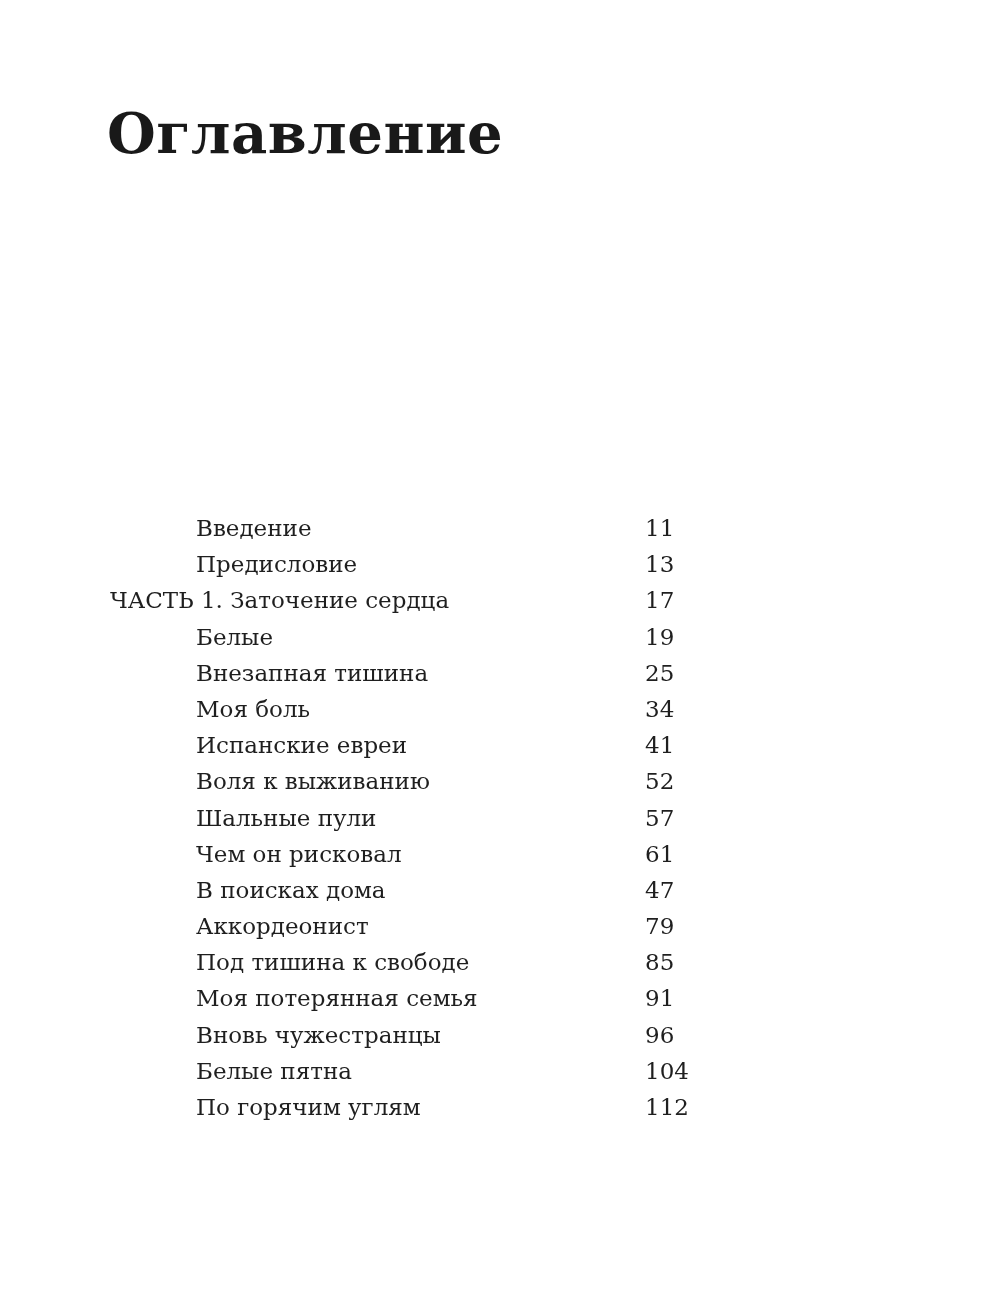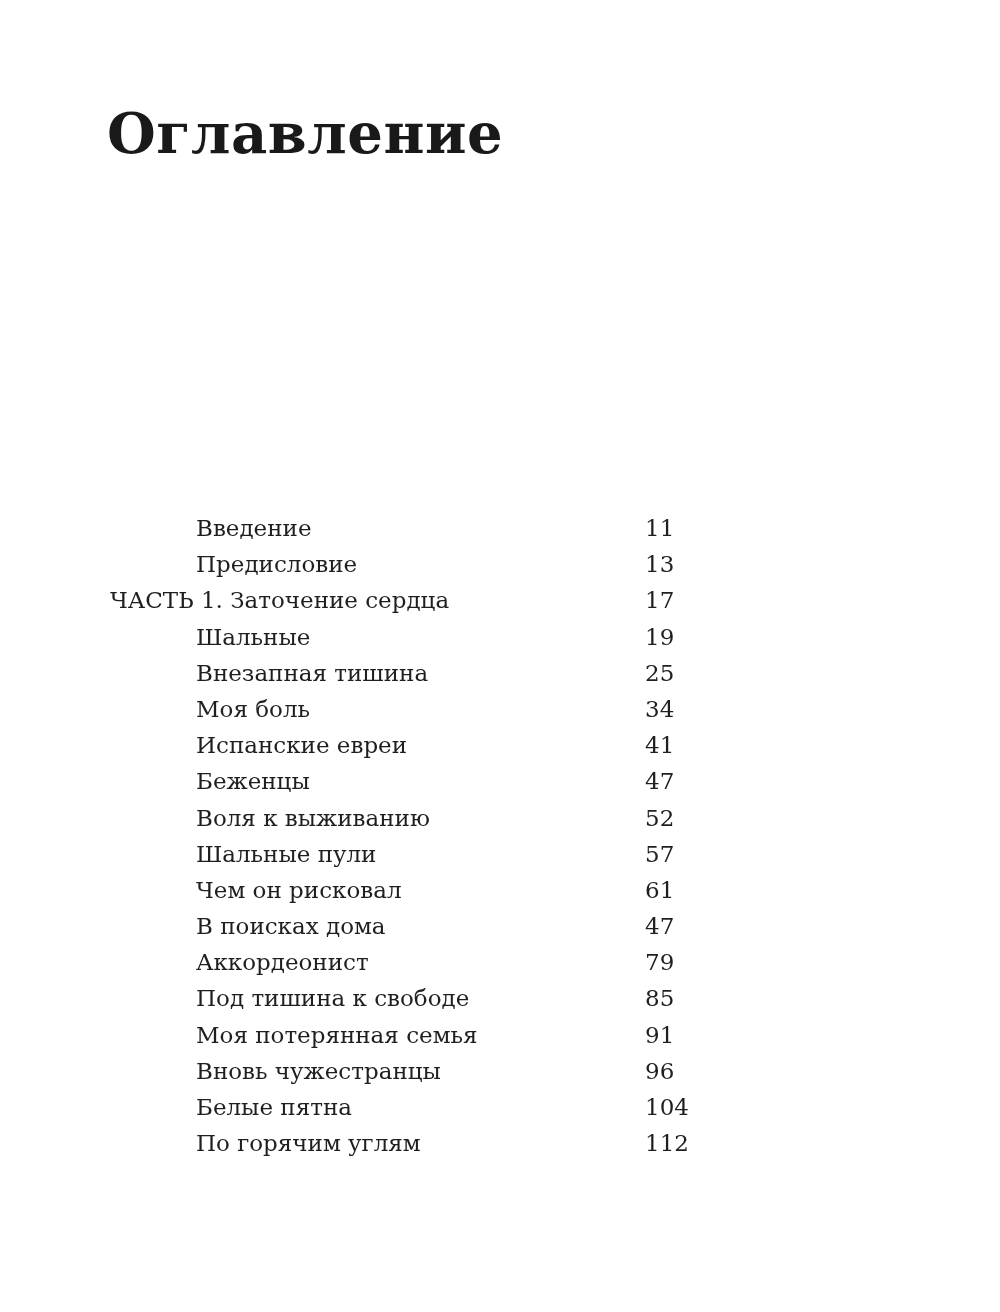--- a/index.html
+++ b/index.html
@@ -73,38 +73,34 @@
       </div>
       <div class="toc-row">
         <span class="label">Предисловие</span>
         <span class="pagenum">13</span>
       </div>
       <div class="toc-row part">
         <span class="label">ЧАСТЬ 1. Заточение сердца</span>
         <span class="pagenum">17</span>
       </div>
       <div class="toc-row">
-        <span class="label">Шальные</span>
+        <span class="label">Белые</span>
         <span class="pagenum">19</span>
       </div>
       <div class="toc-row">
         <span class="label">Внезапная тишина</span>
         <span class="pagenum">25</span>
       </div>
       <div class="toc-row">
         <span class="label">Моя боль</span>
         <span class="pagenum">34</span>
       </div>
       <div class="toc-row">
         <span class="label">Испанские евреи</span>
         <span class="pagenum">41</span>
-      </div>
-      <div class="toc-row">
-        <span class="label">Беженцы</span>
-        <span class="pagenum">47</span>
       </div>
       <div class="toc-row">
         <span class="label">Воля к выживанию</span>
         <span class="pagenum">52</span>
       </div>
       <div class="toc-row">
         <span class="label">Шальные пули</span>
         <span class="pagenum">57</span>
       </div>
       <div class="toc-row">

